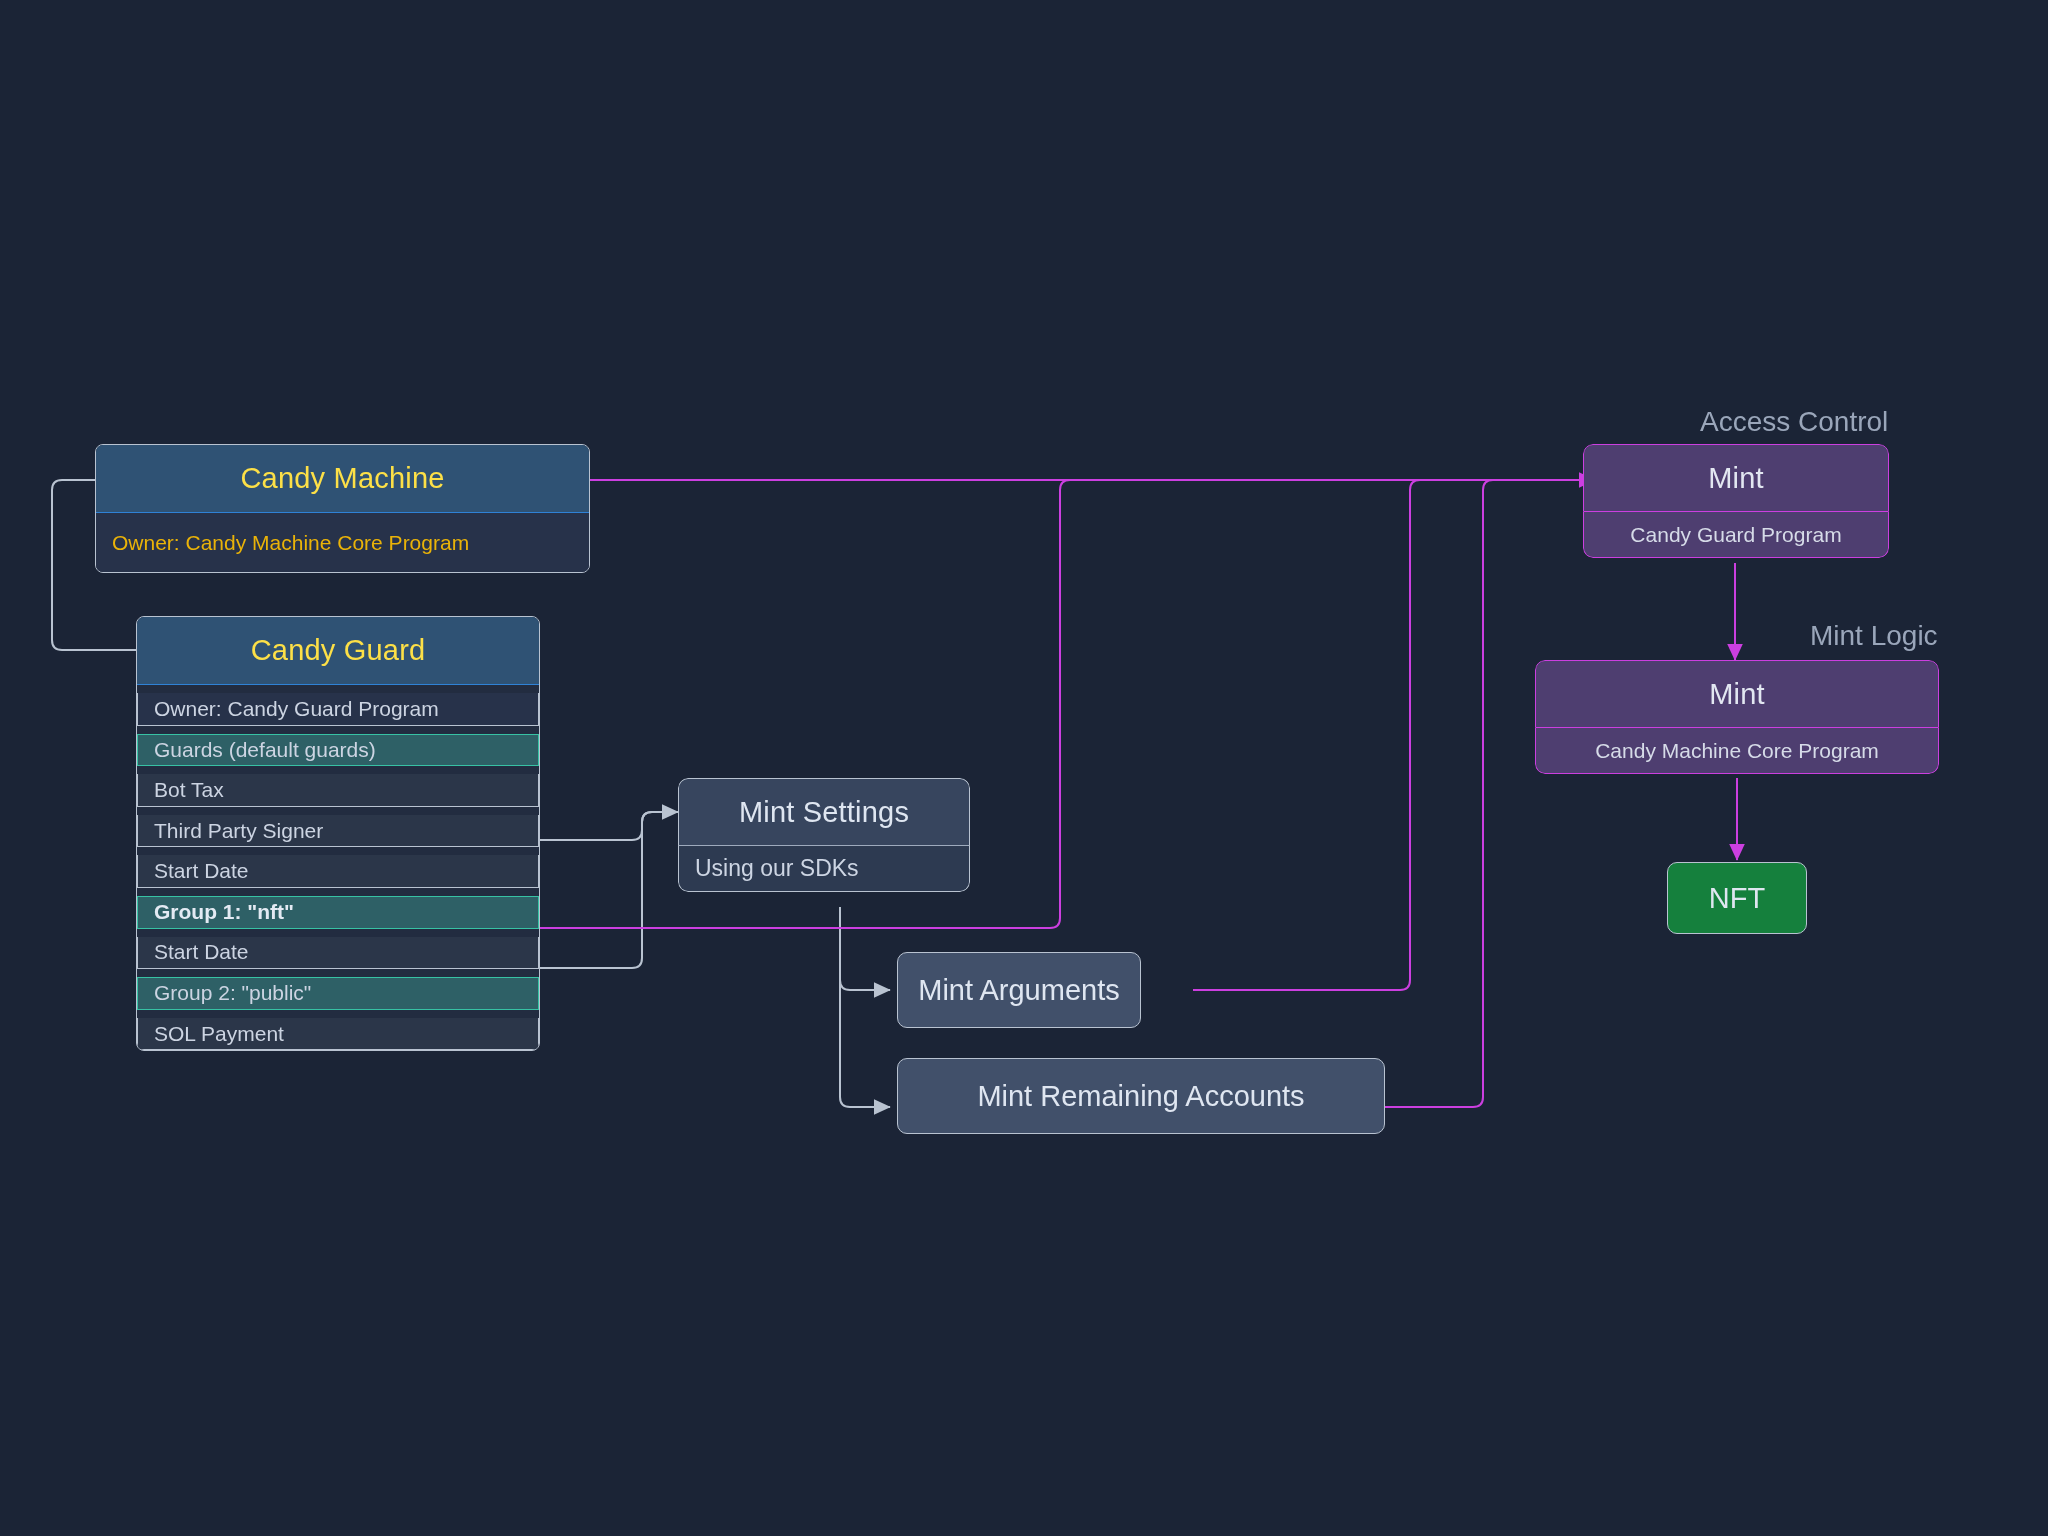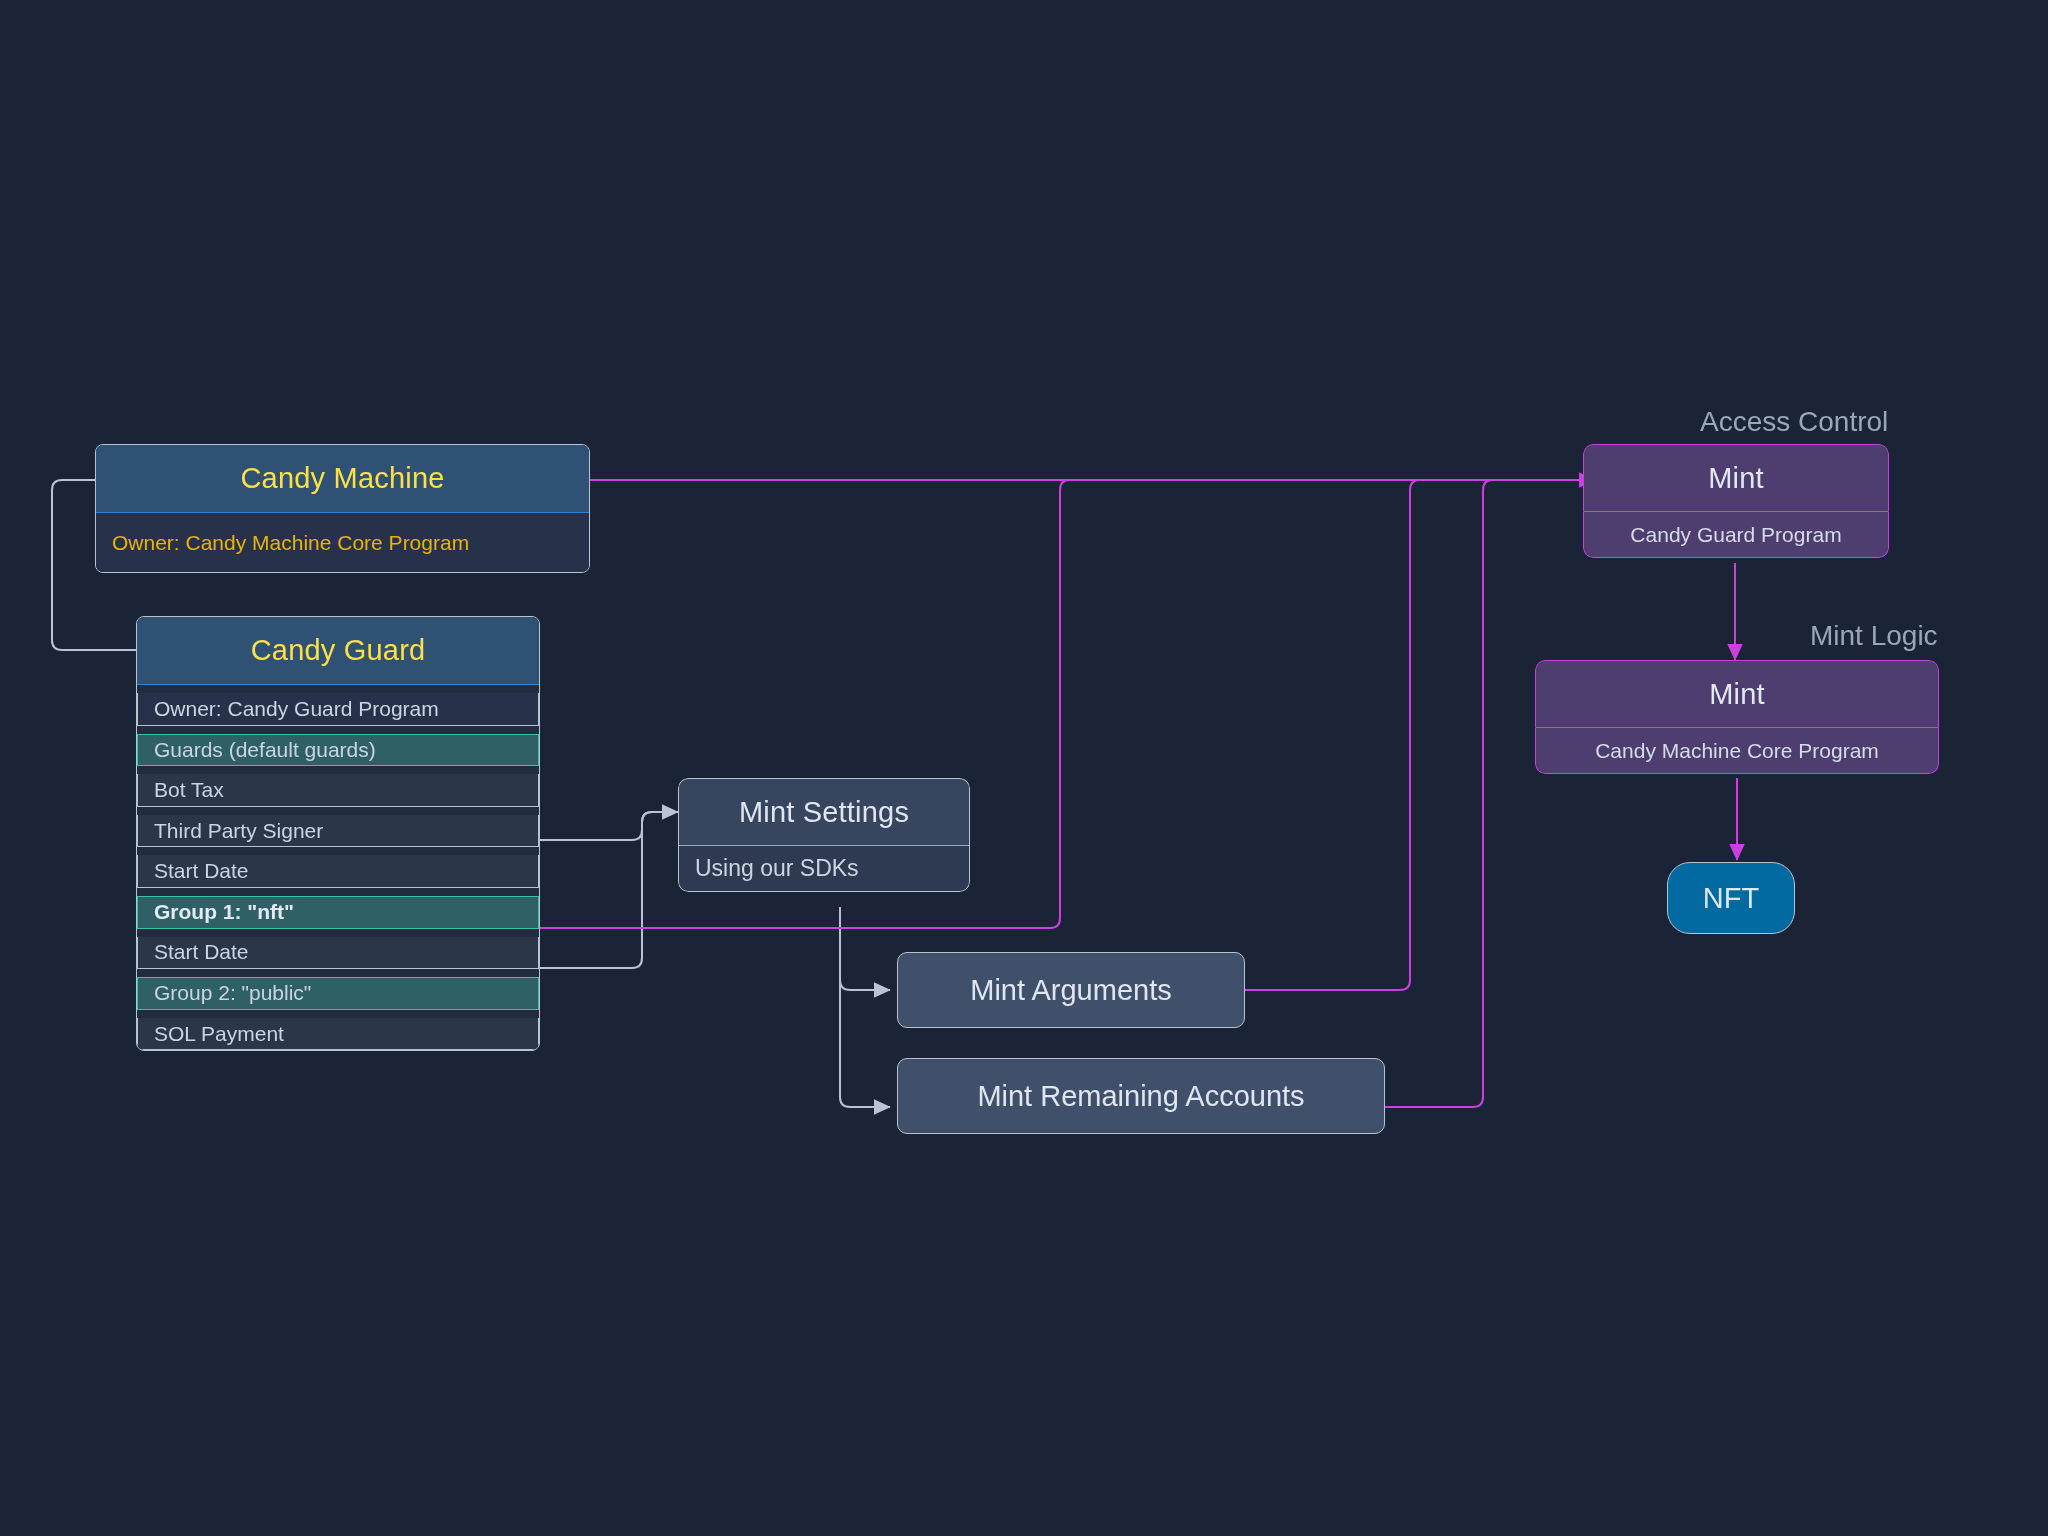--- a/index.html
+++ b/index.html
@@ -230,37 +230,37 @@
           <span>SOL Payment</span>
         </div>
       </div>
   </div>
 
   <div class="node slate split" style="left:678px; top:778px; width:292px;">
     <div class="hdr">Mint Settings</div>
     <div class="sub">Using our SDKs</div>
   </div>
 
-  <div class="node slate" style="left:897px; top:952px; width:348px; height:76px; font-size:29px;">
+  <div class="node slate" style="left:897px; top:952px; width:244px; height:76px; font-size:29px;">
     <span>Mint Arguments</span>
   </div>
 
   <div class="node slate" style="left:897px; top:1058px; width:488px; height:76px; font-size:29px;">
     <span>Mint Remaining Accounts</span>
   </div>
 
   <div class="node purple" style="left:1583px; top:444px; width:306px;">
     <div class="hdr">Mint</div>
     <div class="sub">Candy Guard Program</div>
   </div>
   <div class="edge-label" style="left:1700px; top:406px;">Access Control</div>
 
   <div class="node purple" style="left:1535px; top:660px; width:404px;">
     <div class="hdr">Mint</div>
     <div class="sub">Candy Machine Core Program</div>
   </div>
   <div class="edge-label" style="left:1810px; top:620px;">Mint Logic</div>
 
-  <div class="node slate" style="left:1667px; top:862px; width:128px; height:72px; font-size:29px; background:#0369a1;border-radius:23px;">
+  <div class="node slate" style="left:1667px; top:862px; width:140px; height:72px; font-size:29px; background:#15803d;">
     <span>NFT</span>
   </div>
 
 </div>
 
 </body></html>

